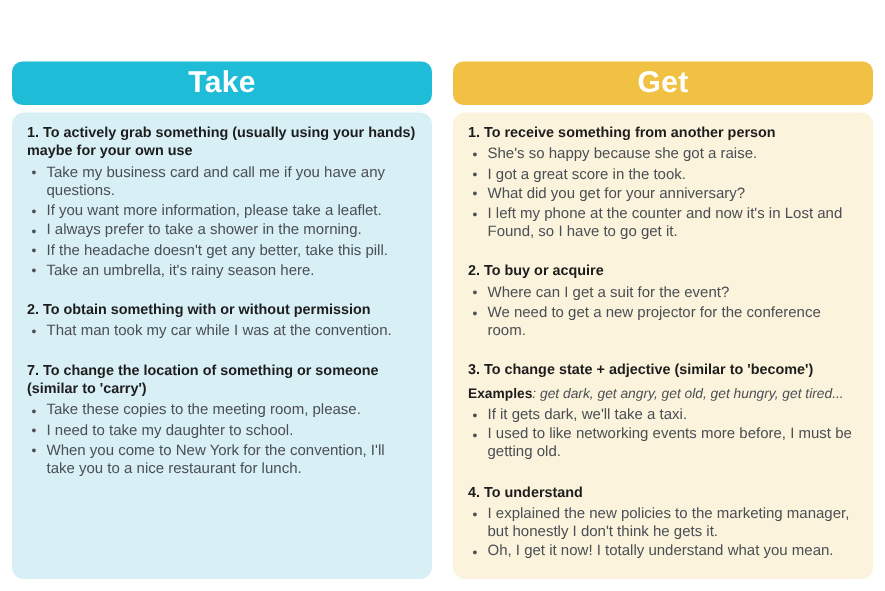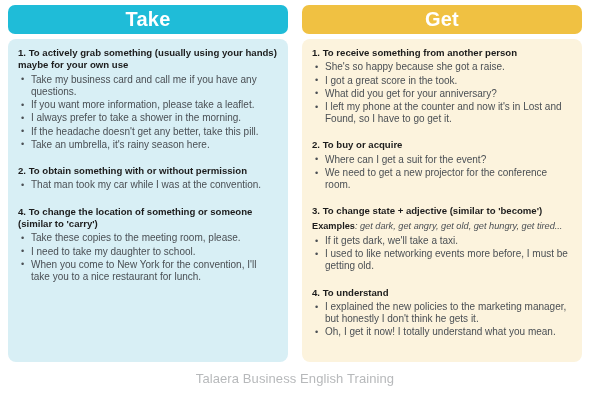--- a/index.html
+++ b/index.html
@@ -37,20 +37,21 @@
   .panel-title {
     border-radius: 7px;
     text-align: center;
     color: #ffffff;
     font-weight: bold;
     font-size: 20px;
     line-height: 29px;
     height: 29px;
     letter-spacing: 0.2px;
     margin-bottom: 5px;
+    margin-top: 36px;
   }
   .panel-title.take { background: #1fbcd8; }
   .panel-title.get  { background: #f0c142; }
 
   .panel-body {
     border-radius: 8px;
     padding: 8px 10px 10px 10px;
     box-sizing: border-box;
     flex: 1 1 auto;
   }
@@ -131,21 +132,21 @@
         </div>
 
         <div class="section gap-lg">
           <p class="sec-heading">2. To obtain something with or without permission</p>
           <ul class="examples">
             <li>That man took my car while I was at the convention.</li>
           </ul>
         </div>
 
         <div class="section gap-lg">
-          <p class="sec-heading">4. To change the location of something or someone (similar to 'carry')</p>
+          <p class="sec-heading">7. To change the location of something or someone (similar to 'carry')</p>
           <ul class="examples">
             <li>Take these copies to the meeting room, please.</li>
             <li>I need to take my daughter to school.</li>
             <li>When you come to New York for the convention, I'll take you to a nice restaurant for lunch.</li>
           </ul>
         </div>
 
       </div>
     </div>
 

